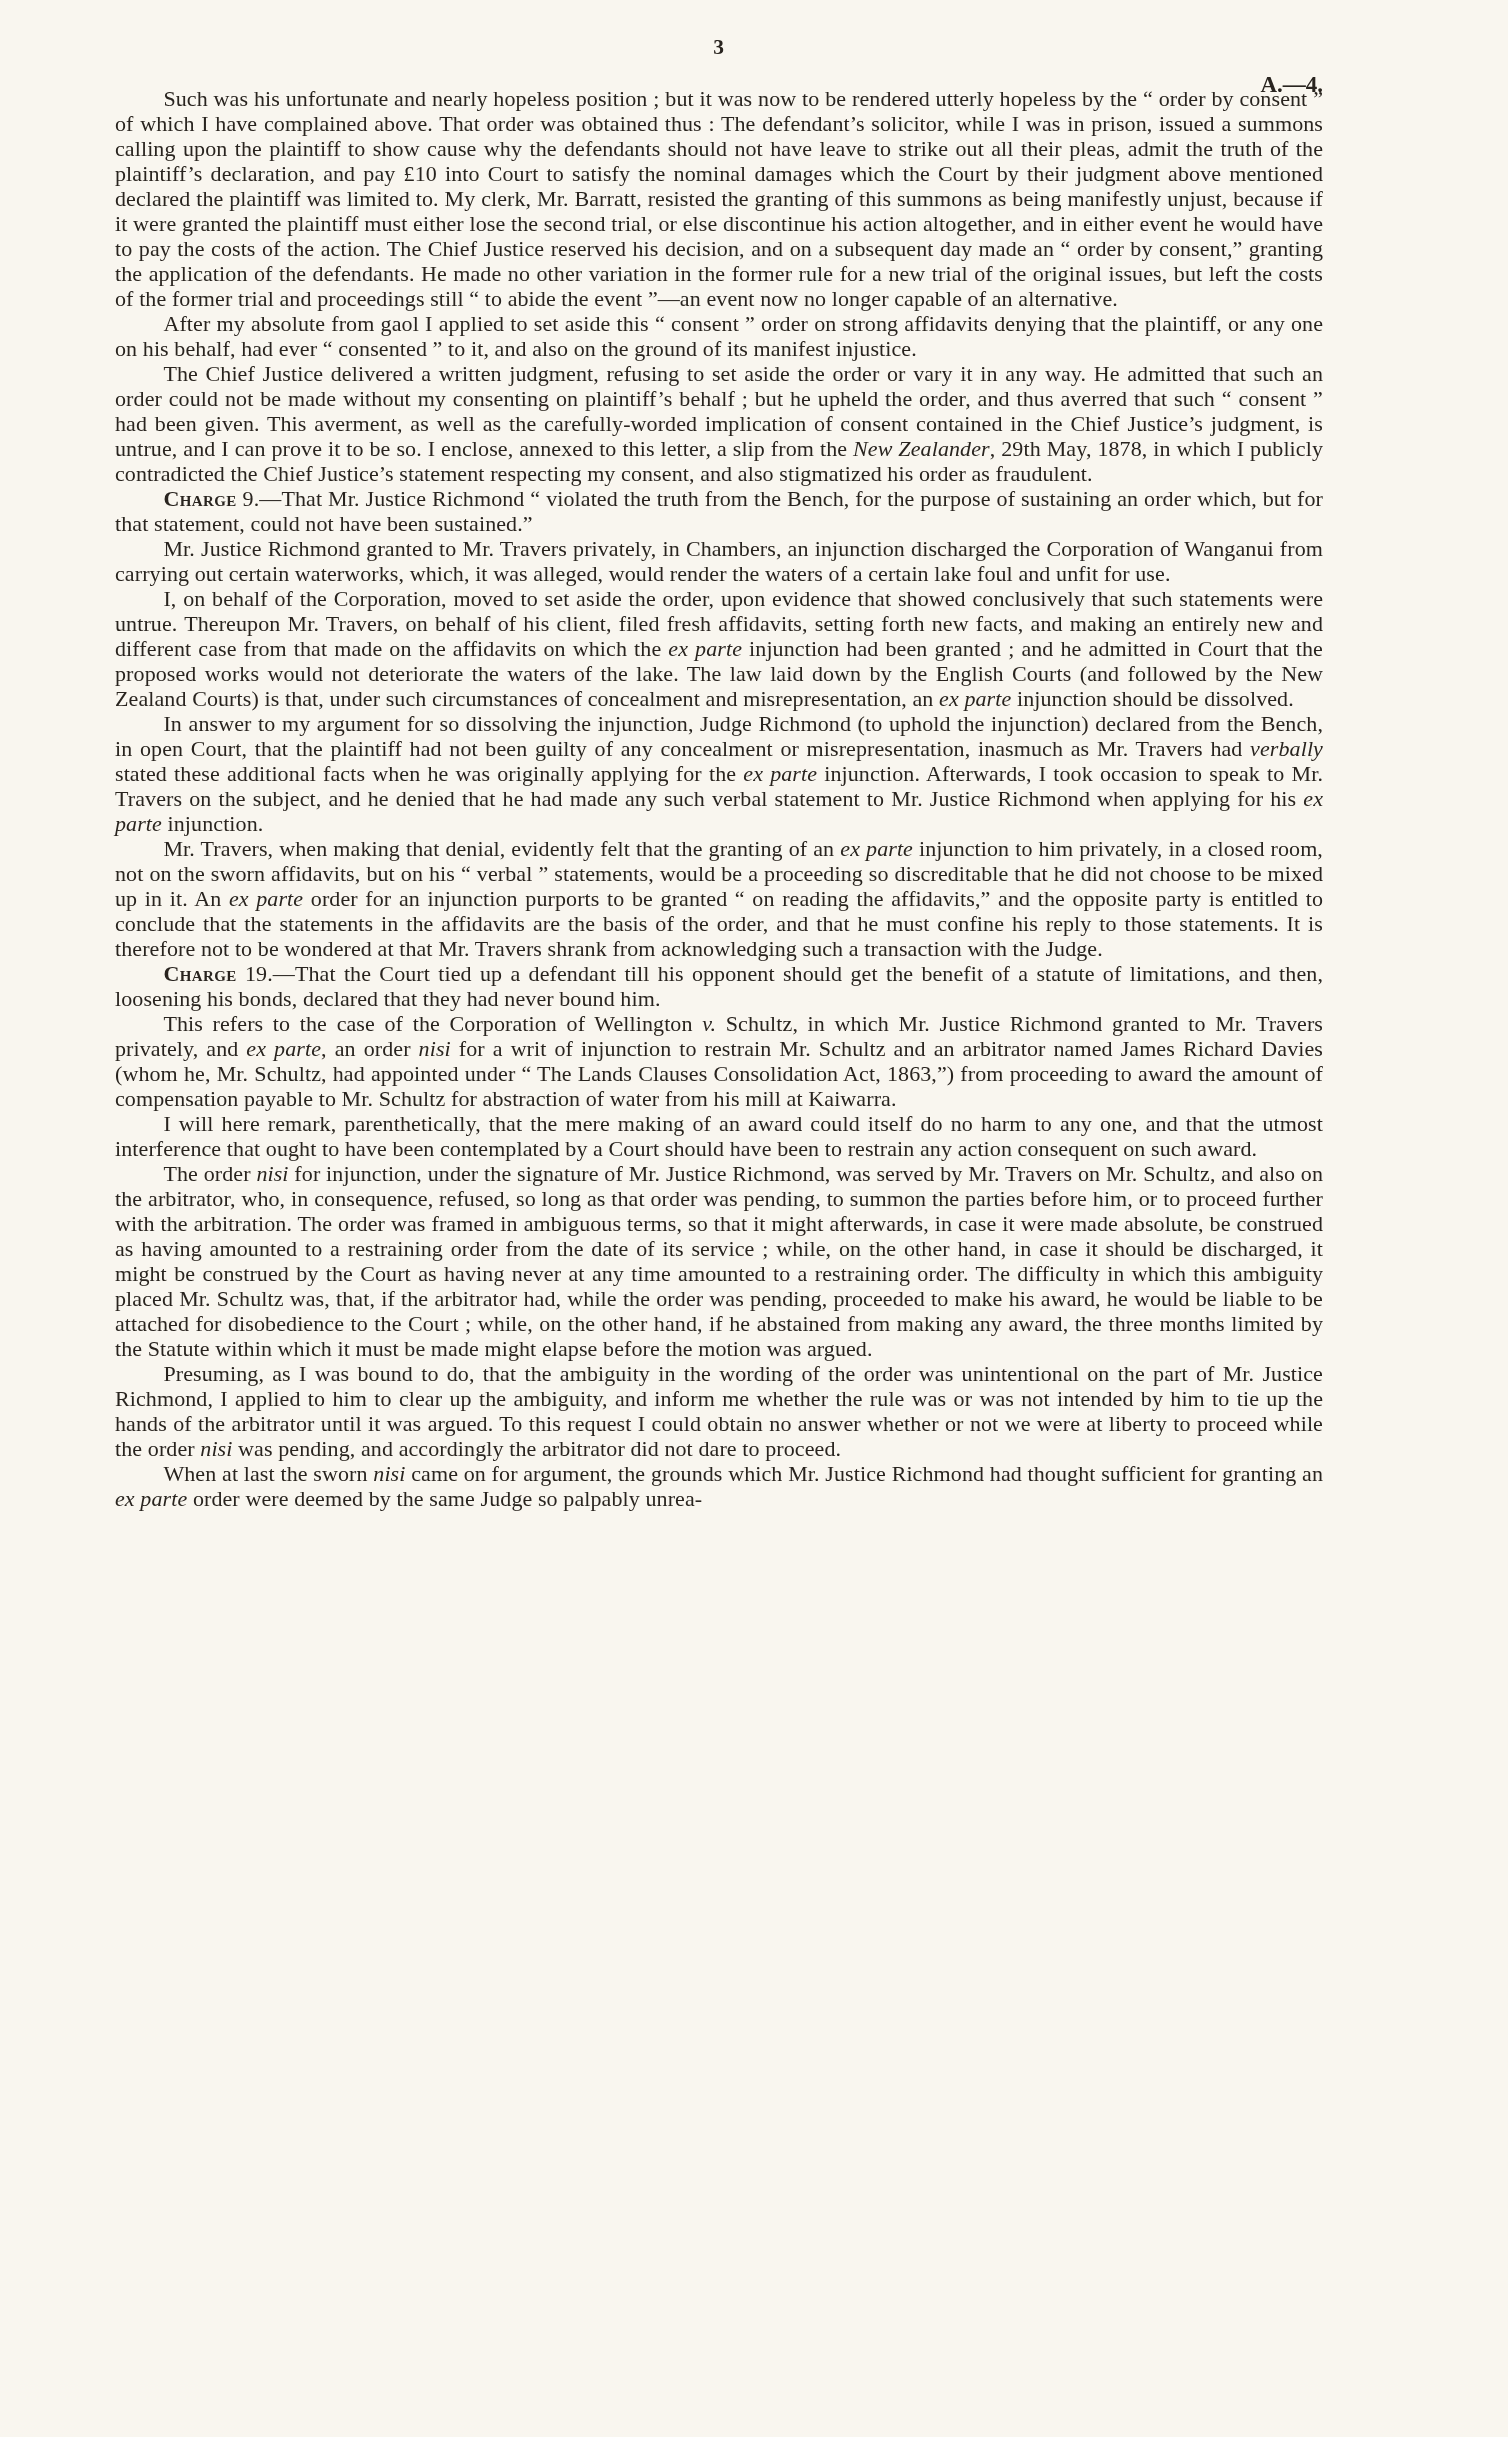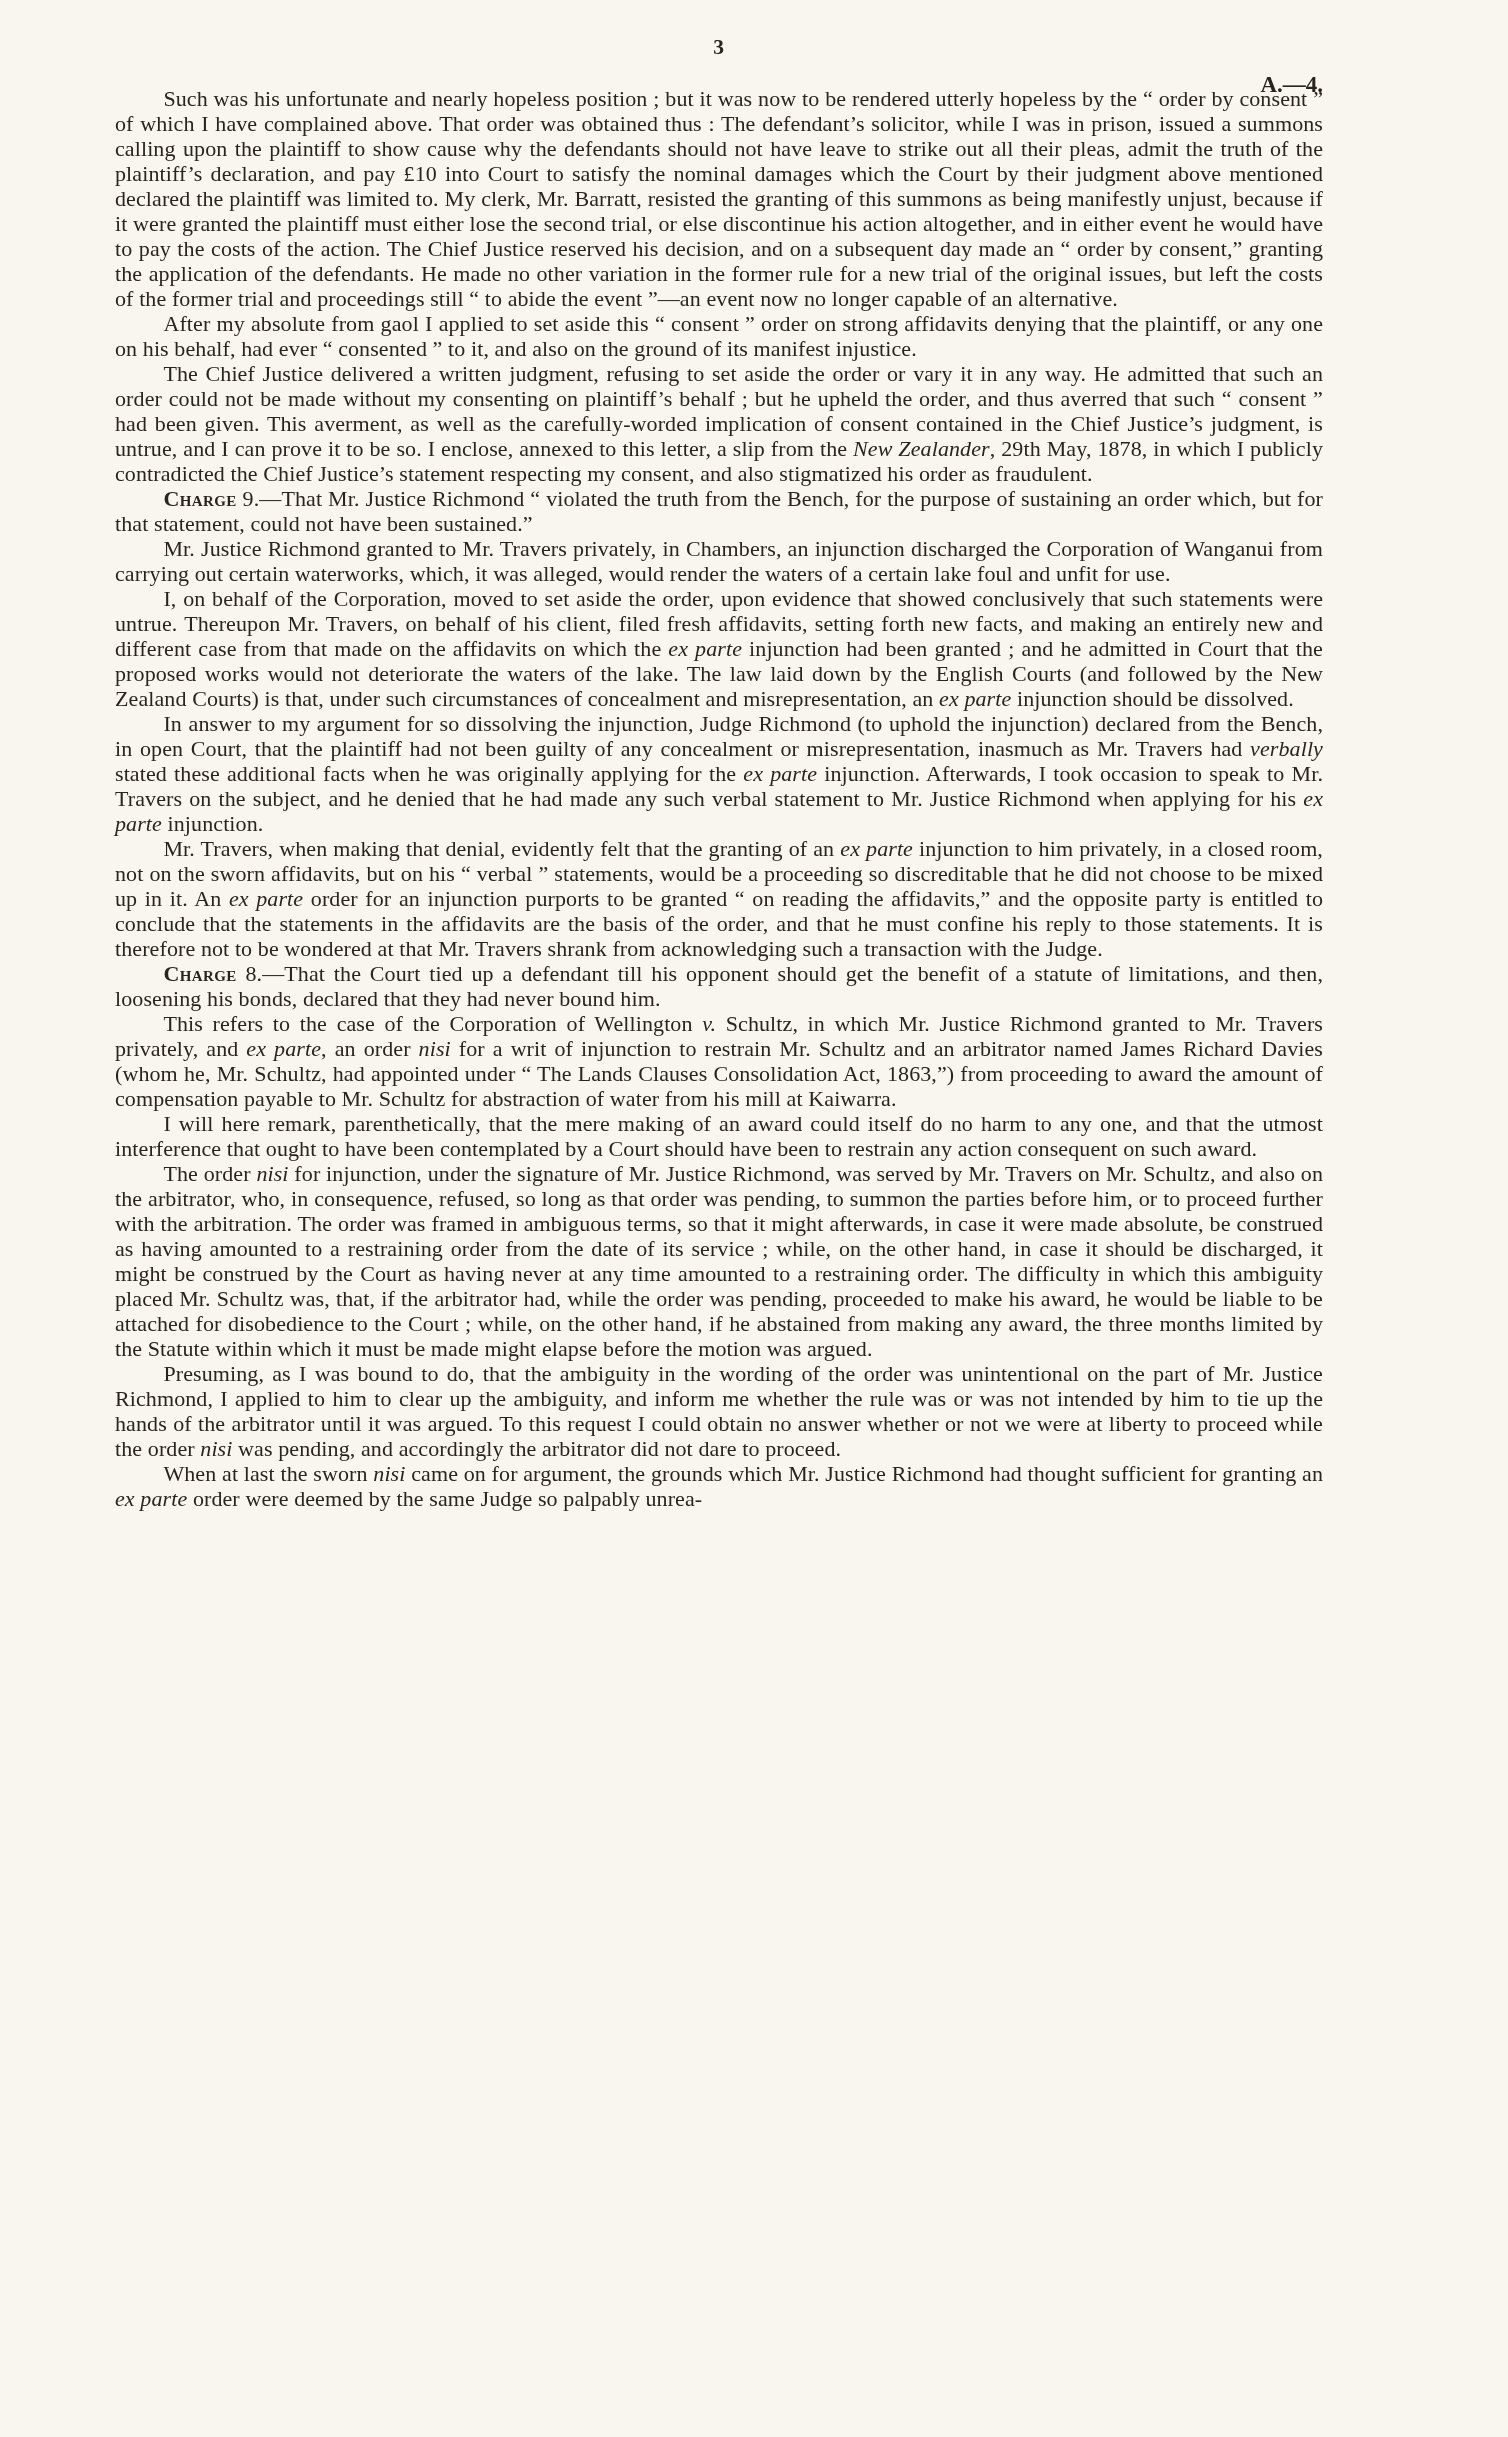--- a/index.html
+++ b/index.html
@@ -54,21 +54,21 @@
   </div>
   <div class="body-text">
       <p class="para"><span>Such was his unfortunate and nearly hopeless position ; but it was now to be rendered utterly hopeless by the “ order by consent ” of which I have complained above. That order was obtained thus : The defendant’s solicitor, while I was in prison, issued a summons calling upon the plaintiff to show cause why the defendants should not have leave to strike out all their pleas, admit the truth of the plaintiff’s declaration, and pay £10 into Court to satisfy the nominal damages which the Court by their judgment above mentioned declared the plaintiff was limited to. My clerk, Mr. Barratt, resisted the granting of this summons as being manifestly unjust, because if it were granted the plaintiff must either lose the second trial, or else discontinue his action altogether, and in either event he would have to pay the costs of the action. The Chief Justice reserved his decision, and on a subsequent day made an “ order by consent,” granting the application of the defendants. He made no other variation in the former rule for a new trial of the original issues, but left the costs of the former trial and proceedings still “ to abide the event ”—an event now no longer capable of an alternative.</span></p>
       <p class="para"><span>After my absolute from gaol I applied to set aside this “ consent ” order on strong affidavits denying that the plaintiff, or any one on his behalf, had ever “ consented ” to it, and also on the ground of its manifest injustice.</span></p>
       <p class="para"><span>The Chief Justice delivered a written judgment, refusing to set aside the order or vary it in any way. He admitted that such an order could not be made without my consenting on plaintiff’s behalf ; but he upheld the order, and thus averred that such “ consent ” had been given. This averment, as well as the carefully-worded implication of consent contained in the Chief Justice’s judgment, is untrue, and I can prove it to be so. I enclose, annexed to this letter, a slip from the </span><span class="it">New Zealander</span><span>, 29th May, 1878, in which I publicly contradicted the Chief Justice’s statement respecting my consent, and also stigmatized his order as fraudulent.</span></p>
       <p class="para"><span class="sc">Charge</span><span> 9.—That Mr. Justice Richmond “ violated the truth from the Bench, for the purpose of sustaining an order which, but for that statement, could not have been sustained.”</span></p>
       <p class="para"><span>Mr. Justice Richmond granted to Mr. Travers privately, in Chambers, an injunction discharged the Corporation of Wanganui from carrying out certain waterworks, which, it was alleged, would render the waters of a certain lake foul and unfit for use.</span></p>
       <p class="para"><span>I, on behalf of the Corporation, moved to set aside the order, upon evidence that showed conclusively that such statements were untrue. Thereupon Mr. Travers, on behalf of his client, filed fresh affidavits, setting forth new facts, and making an entirely new and different case from that made on the affidavits on which the </span><span class="it">ex parte</span><span> injunction had been granted ; and he admitted in Court that the proposed works would not deteriorate the waters of the lake. The law laid down by the English Courts (and followed by the New Zealand Courts) is that, under such circumstances of concealment and misrepresentation, an </span><span class="it">ex parte</span><span> injunction should be dissolved.</span></p>
       <p class="para"><span>In answer to my argument for so dissolving the injunction, Judge Richmond (to uphold the injunction) declared from the Bench, in open Court, that the plaintiff had not been guilty of any concealment or misrepresentation, inasmuch as Mr. Travers had </span><span class="it">verbally</span><span> stated these additional facts when he was originally applying for the </span><span class="it">ex parte</span><span> injunction. Afterwards, I took occasion to speak to Mr. Travers on the subject, and he denied that he had made any such verbal statement to Mr. Justice Richmond when applying for his </span><span class="it">ex parte</span><span> injunction.</span></p>
       <p class="para"><span>Mr. Travers, when making that denial, evidently felt that the granting of an </span><span class="it">ex parte</span><span> injunction to him privately, in a closed room, not on the sworn affidavits, but on his “ verbal ” statements, would be a proceeding so discreditable that he did not choose to be mixed up in it. An </span><span class="it">ex parte</span><span> order for an injunction purports to be granted “ on reading the affidavits,” and the opposite party is entitled to conclude that the statements in the affidavits are the basis of the order, and that he must confine his reply to those statements. It is therefore not to be wondered at that Mr. Travers shrank from acknowledging such a transaction with the Judge.</span></p>
-      <p class="para"><span class="sc">Charge</span><span> 8.—That the Court tied up a defendant till his opponent should get the benefit of a statute of limitations, and then, loosening his bonds, declared that they had never bound him.</span></p>
+      <p class="para"><span class="sc">Charge</span><span> 19.—That the Court tied up a defendant till his opponent should get the benefit of a statute of limitations, and then, loosening his bonds, declared that they had never bound him.</span></p>
       <p class="para"><span>This refers to the case of the Corporation of Wellington </span><span class="it">v.</span><span> Schultz, in which Mr. Justice Richmond granted to Mr. Travers privately, and </span><span class="it">ex parte</span><span>, an order </span><span class="it">nisi</span><span> for a writ of injunction to restrain Mr. Schultz and an arbitrator named James Richard Davies (whom he, Mr. Schultz, had appointed under “ The Lands Clauses Consolidation Act, 1863,”) from proceeding to award the amount of compensation payable to Mr. Schultz for abstraction of water from his mill at Kaiwarra.</span></p>
       <p class="para"><span>I will here remark, parenthetically, that the mere making of an award could itself do no harm to any one, and that the utmost interference that ought to have been contemplated by a Court should have been to restrain any action consequent on such award.</span></p>
       <p class="para"><span>The order </span><span class="it">nisi</span><span> for injunction, under the signature of Mr. Justice Richmond, was served by Mr. Travers on Mr. Schultz, and also on the arbitrator, who, in consequence, refused, so long as that order was pending, to summon the parties before him, or to proceed further with the arbitration. The order was framed in ambiguous terms, so that it might afterwards, in case it were made absolute, be construed as having amounted to a restraining order from the date of its service ; while, on the other hand, in case it should be discharged, it might be construed by the Court as having never at any time amounted to a restraining order. The difficulty in which this ambiguity placed Mr. Schultz was, that, if the arbitrator had, while the order was pending, proceeded to make his award, he would be liable to be attached for disobedience to the Court ; while, on the other hand, if he abstained from making any award, the three months limited by the Statute within which it must be made might elapse before the motion was argued.</span></p>
       <p class="para"><span>Presuming, as I was bound to do, that the ambiguity in the wording of the order was unintentional on the part of Mr. Justice Richmond, I applied to him to clear up the ambiguity, and inform me whether the rule was or was not intended by him to tie up the hands of the arbitrator until it was argued. To this request I could obtain no answer whether or not we were at liberty to proceed while the order </span><span class="it">nisi</span><span> was pending, and accordingly the arbitrator did not dare to proceed.</span></p>
       <p class="para"><span>When at last the sworn </span><span class="it">nisi</span><span> came on for argument, the grounds which Mr. Justice Richmond had thought sufficient for granting an </span><span class="it">ex parte</span><span> order were deemed by the same Judge so palpably unrea-</span></p>
     </div>
 </div>
 
 
 </body></html>

